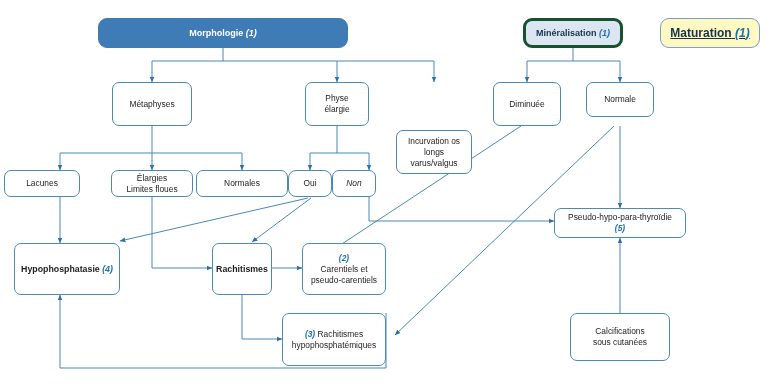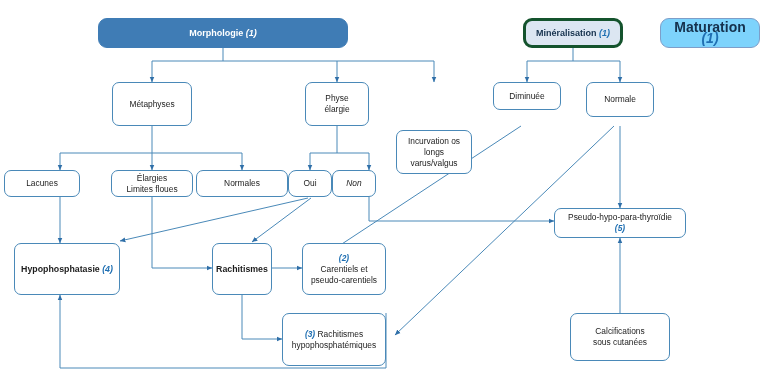--- a/index.html
+++ b/index.html
@@ -44,26 +44,27 @@
     background:#dce6f2;
     border:3px solid #14532d;
     border-radius:9px;
     color:#15314d;
     font-weight:bold;
     font-size:9px;
   }
   .node.header-light i{color:#1f6fb2;}
 
   .node.header-lighter{
-    background:#7dd3fc;
+    background:#fef9c3;
     border:1px solid #7d9ec9;
     border-radius:9px;
     color:#15314d;
     font-weight:bold;
-    font-size:14px;
+    font-size:12px;
+    text-decoration:underline;
   }
   .node.header-lighter i{color:#1f6fb2;}
 
   .node.bold{font-weight:bold;font-size:8.8px;}
   .node.bold i{font-weight:bold;}
 </style>
 </head>
 <body>
 
 <div id="stage">
@@ -158,21 +159,21 @@
   </div>
 
   <div class="node" style="left:396px;top:82px;width:76px;height:44px;margin-top:48px;">
     <span class="txt">
       <span>Incurvation os</span><br>
       <span>longs</span><br>
       <span>varus/valgus</span>
     </span>
   </div>
 
-  <div class="node" style="left:493px;top:82px;width:68px;height:28px;">
+  <div class="node" style="left:493px;top:82px;width:68px;height:44px;">
     <span class="txt">Diminuée</span>
   </div>
 
   <div class="node" style="left:586px;top:82px;width:68px;height:35px;">
     <span class="txt">Normale</span>
   </div>
 
   <div class="node" style="left:4px;top:170px;width:76px;height:27px;">
     <span class="txt">Lacunes</span>
   </div>

